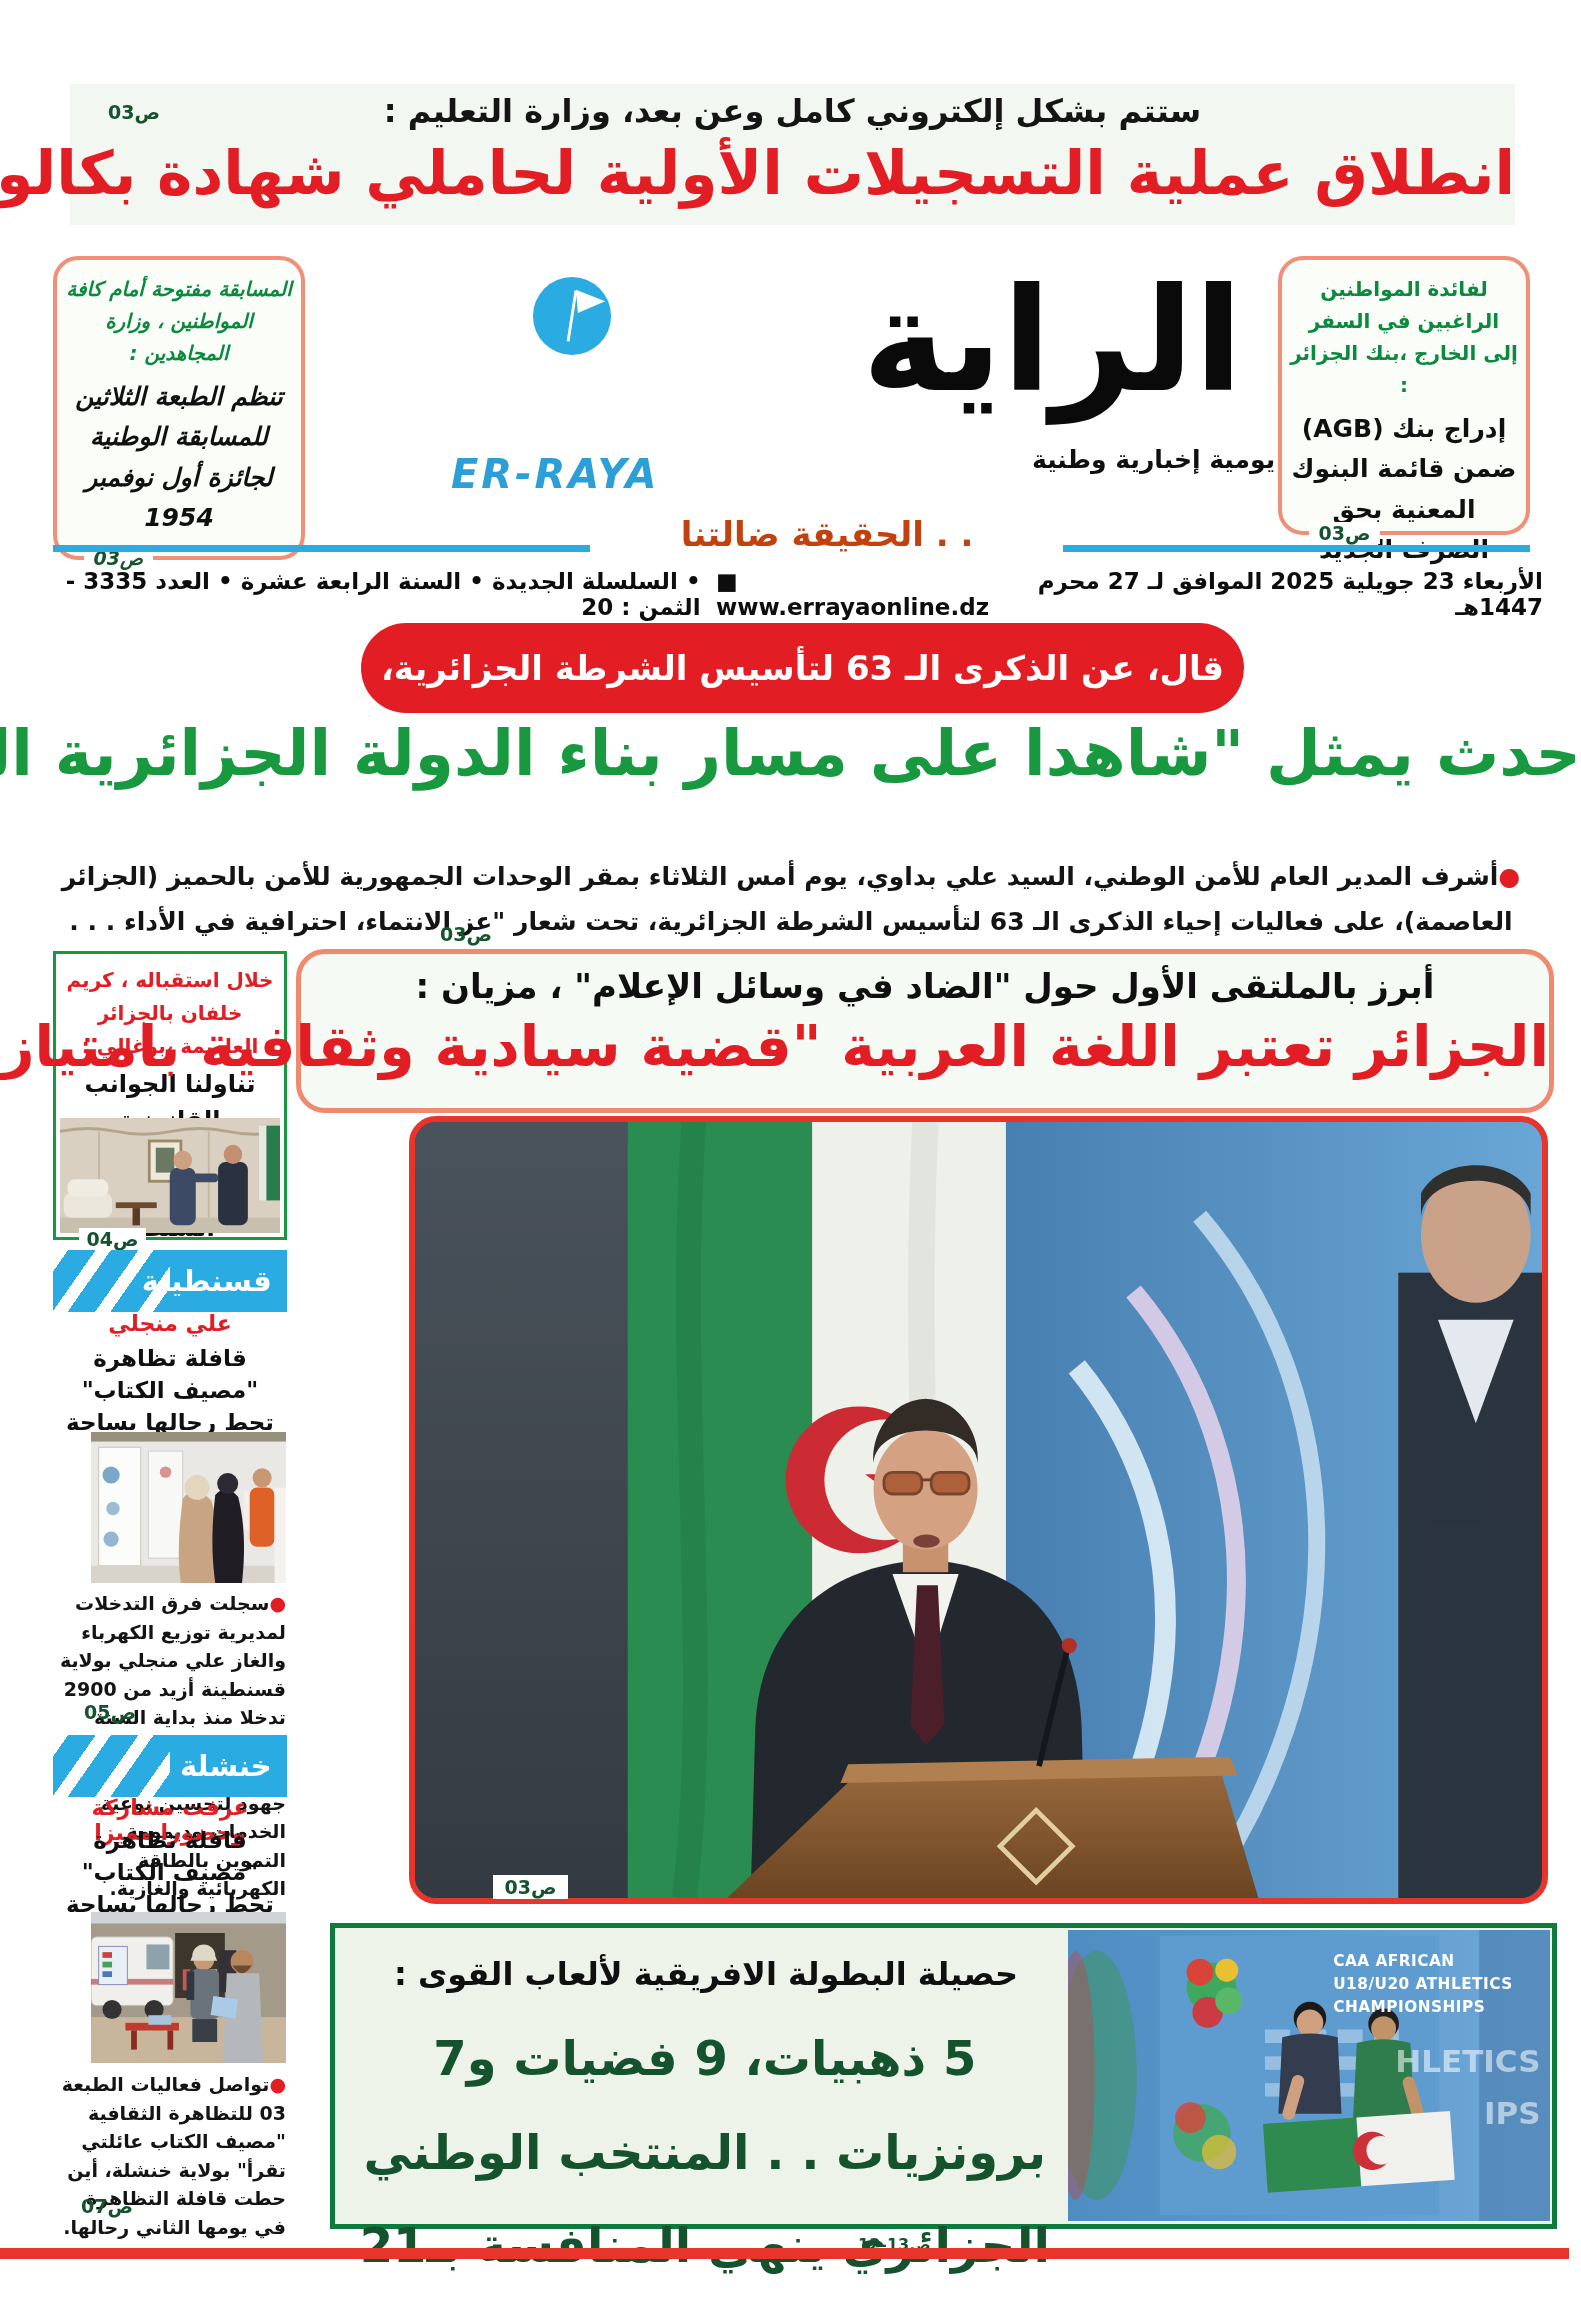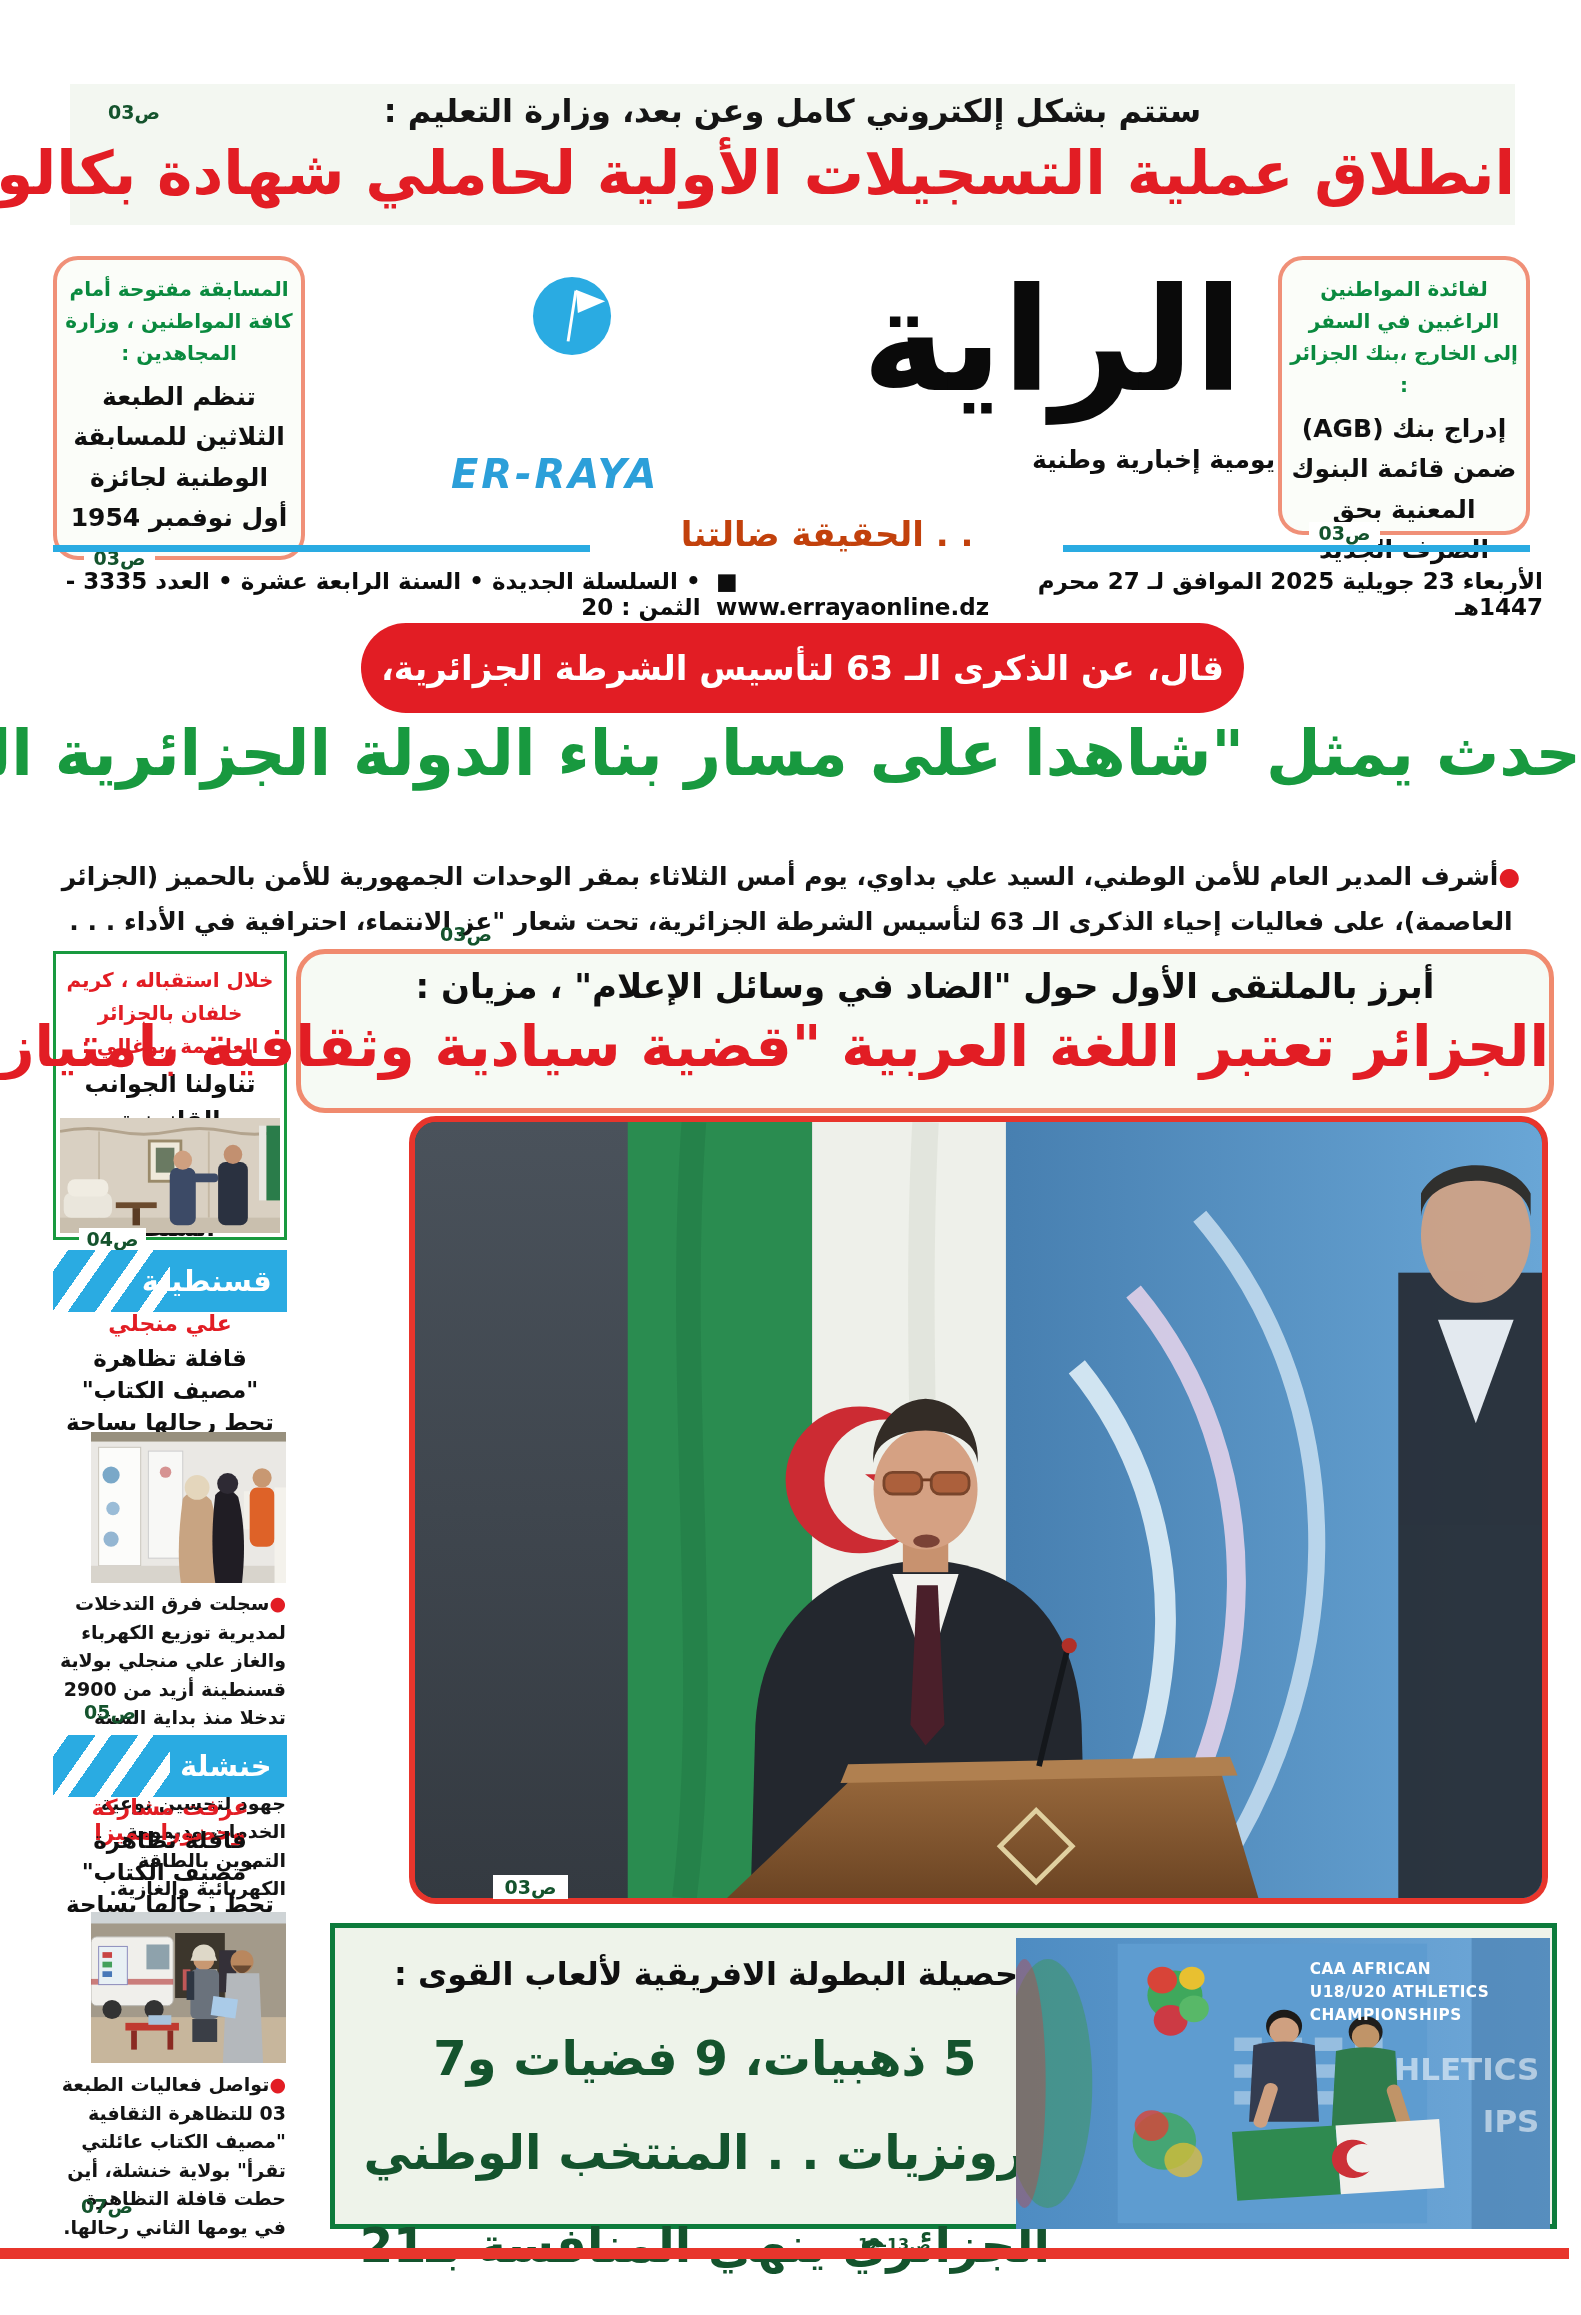--- a/index.html
+++ b/index.html
@@ -11,21 +11,21 @@
   .pref { font-size:19px; font-weight:bold; color:#14532d; }
 
   
   .top-banner { left:70px; top:84px; width:1445px; height:141px; background:#f3f7f1; }
   .tb-pref { left:38px; top:17px; }
   .tb-kicker { left:0; top:7.6px; width:100%; text-align:center; font-size:32px; font-weight:bold; color:#151515; }
   .tb-headline { left:0; top:54px; width:100%; text-align:center; font-size:60px; font-weight:bold; color:#e21d24; white-space:nowrap; }
 
   
   .hbox { border:4.8px solid #f09078; border-radius:25px; background:#fbfdf9; padding:13.4px 7.6px 7.6px 7.6px; }
-  .hbox-left { left:53px; top:256px; width:252px; height:304px; }
+  .hbox-left { left:53px; top:256px; width:252px; height:304px;font-style:italic; }
   .hbox-right { left:1278px; top:256px; width:252px; height:279px; }
   .hbox-kicker { text-align:center; font-size:20px; font-weight:bold; color:#0a8a3f; line-height:1.6; }
   .hbox-headline { text-align:center; font-size:25px; font-weight:bold; color:#101010; line-height:1.62; margin-top:7.6px; }
   .hbox-pref { position:absolute; bottom:-13.4px; left:27px; background:#fff; padding:0 9.6px; }
 
   
   .logo-ar { left:344px; top:237px; width:899px; text-align:right; font-size:143px; font-weight:bold; color:#0a0a0a; line-height:1.45; }
   .logo-circle { left:531px; top:275px; width:82px; height:82px; }
   .logo-latin { left:451px; top:451px; font-size:40px; font-weight:bold; font-style:italic; color:#2c9fd9; letter-spacing:2.9px; }
   .logo-tagline { left:1032px; top:445px; font-size:25px; font-weight:bold; color:#101010; }
@@ -72,21 +72,21 @@
 
   
   .mp { left:409px; top:1116px; width:1139px; height:788px; border:6.7px solid #e8352c; border-radius:27px; overflow:hidden; background:#3c434b; }
   .mp svg { display:block; width:100%; height:100%; }
   .mp-pref { left:493px; top:1875px; background:#fff; padding:1px 11.5px; z-index:4; }
 
   
   .sp { left:330px; top:1923px; width:1227px; height:306px; border:5.7px solid #0d7b3c; background:#eef3ea; }
   .sp-kicker { position:absolute; left:25px; top:27px; width:692px; text-align:center; font-size:32px; font-weight:bold; color:#101010; }
   .sp-headline { position:absolute; left:3.8px; top:84px; width:732px; text-align:center; font-size:48px; font-weight:bold; color:#14532d; line-height:1.95; }
-  .sp-photo { position:absolute; right:1.9px; top:1.9px; width:534px; height:291px; overflow:hidden;margin-top:8px; }
+  .sp-photo { position:absolute; right:1.9px; top:1.9px; width:482px; height:291px; overflow:hidden; }
   .sp-photo svg { position:absolute; inset:0; width:100%; height:100%; }
   .caa-text { position:absolute; left:55%; top:7%; color:#fff; font-weight:bold; font-size:15.3px; line-height:1.5; text-align:left; letter-spacing:0.5px; }
   .caa-faint { position:absolute; right:2%; top:36%; color:rgba(255,255,255,.55); font-weight:bold; font-size:31px; line-height:1.7; text-align:right; }
   .sp-pref { left:858px; top:2235px; font-size:16px; }
   .bottom-redline { left:0; top:2248px; width:1569px; height:10.5px; background:#e8352c; }
 </style>
 </head>
 <body>
 
 <div class="page">

